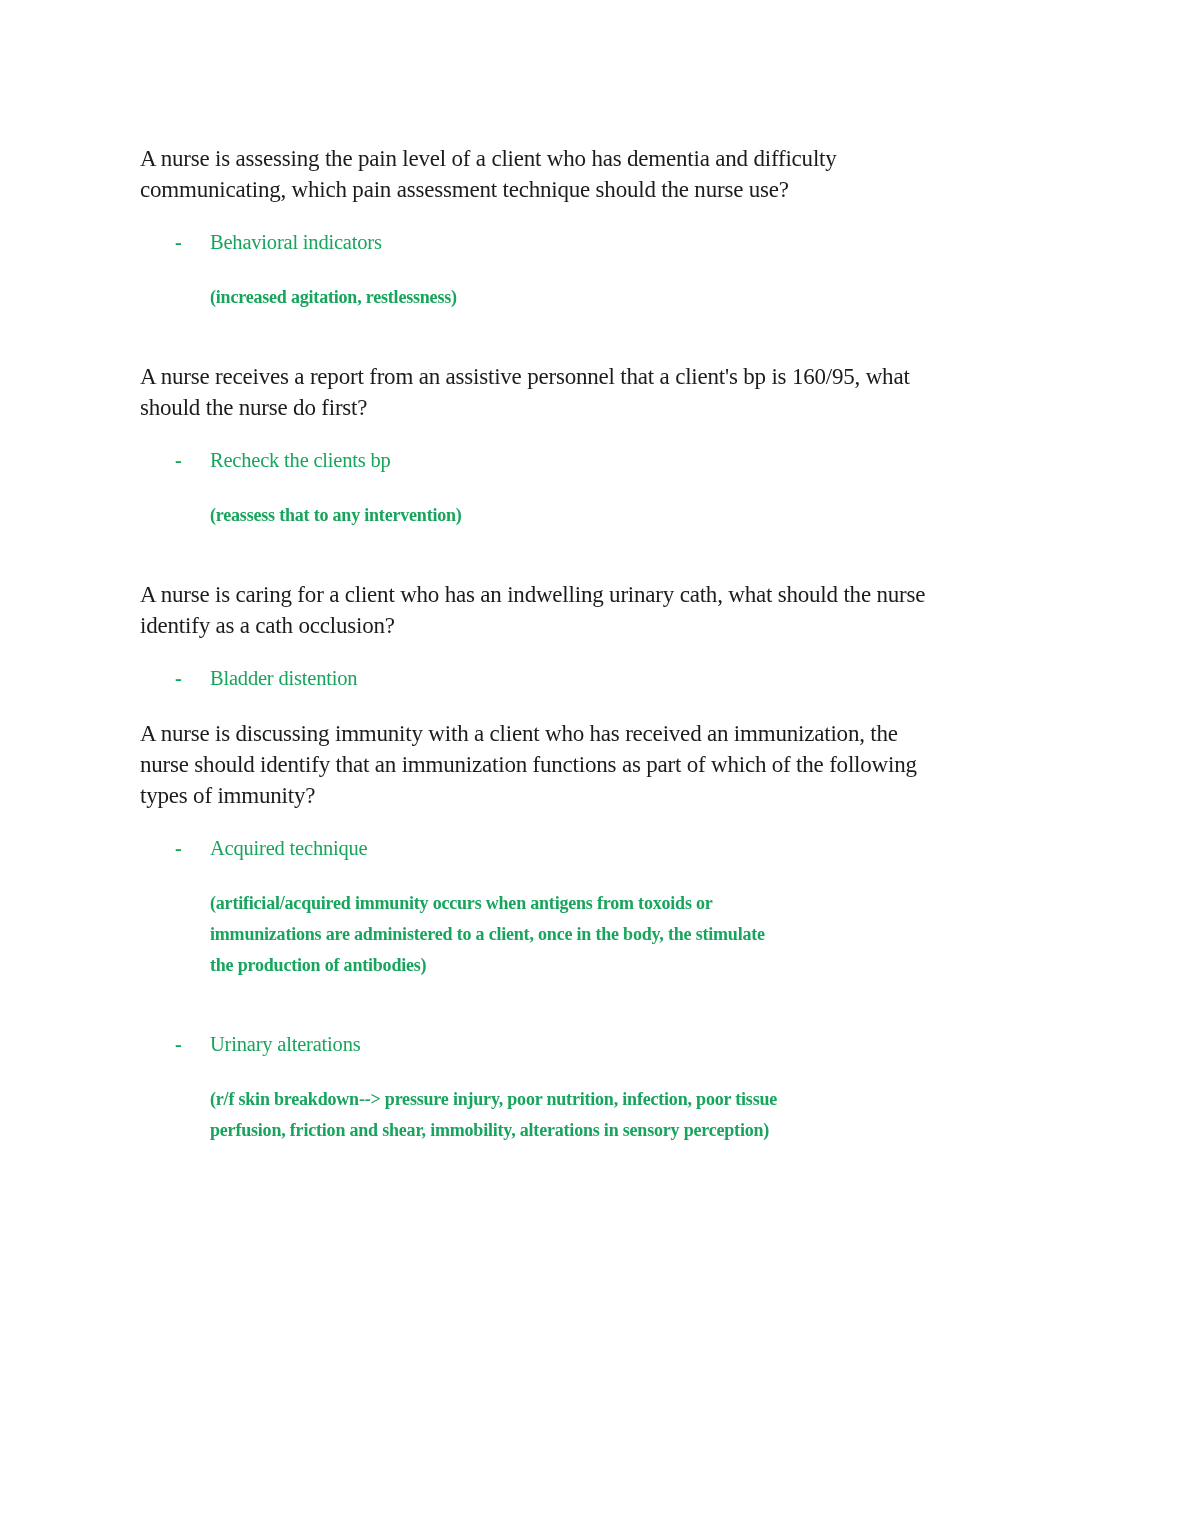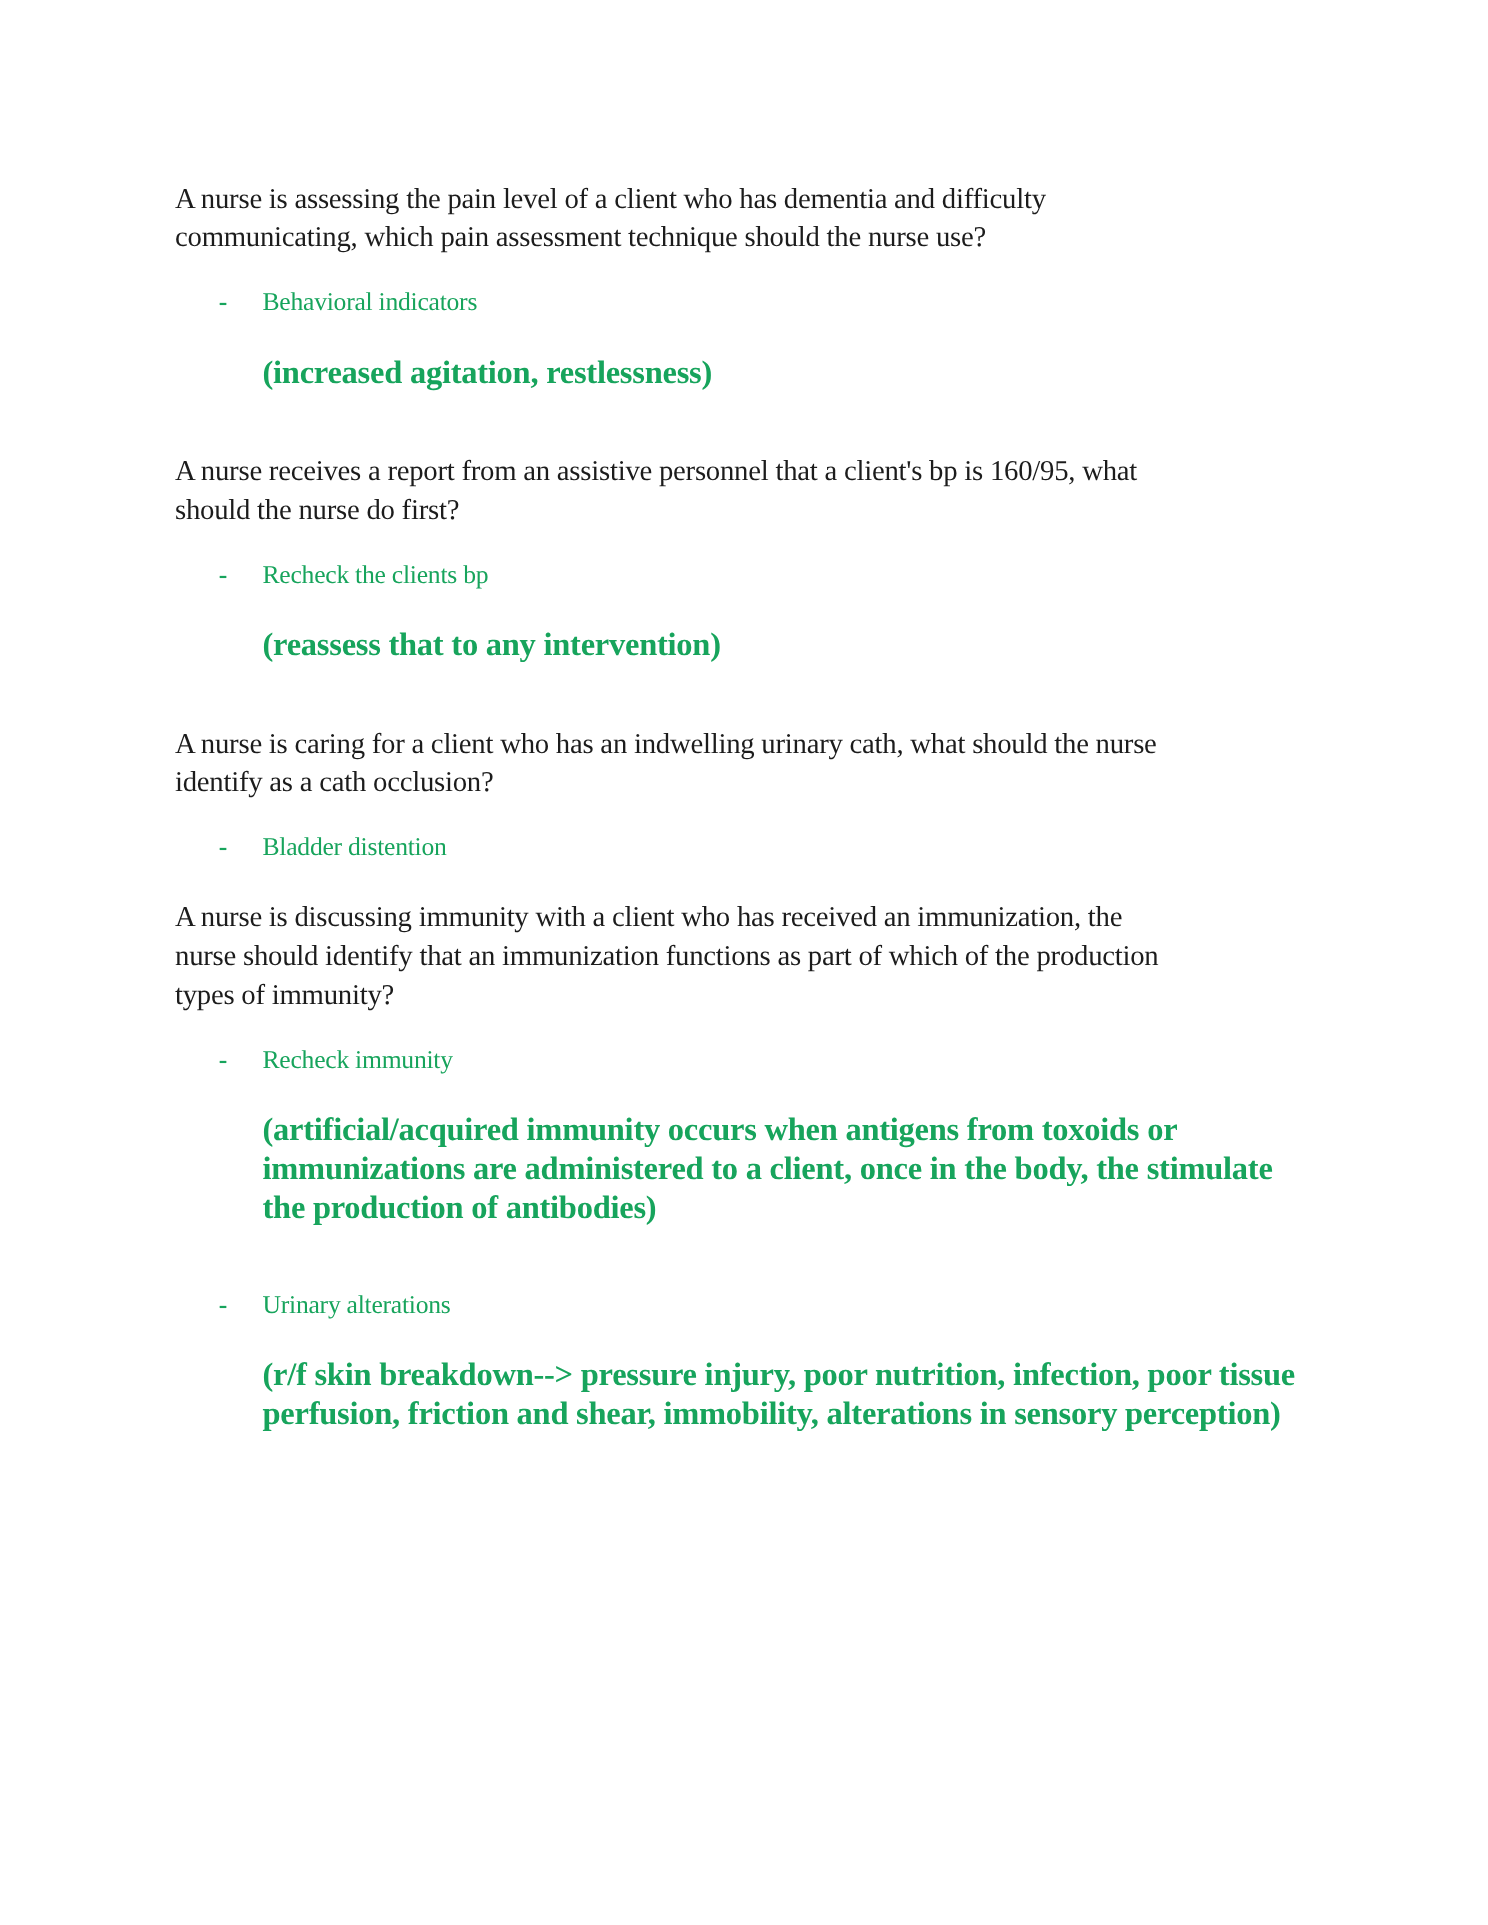--- a/index.html
+++ b/index.html
@@ -43,21 +43,21 @@
     color: #17a45c;
     font-weight: bold;
   }
   .answer-text {
     color: #17a45c;
     font-weight: normal;
     letter-spacing: -0.2px;
   }
   .explanation {
     margin: 0 0 48px 70px;
-    font-size: 26px;
+    font-size: 18px;
     line-height: 31px;
     color: #17a45c;
     font-weight: bold;
     letter-spacing: -0.2px;
     white-space: pre-line;
   }
 </style>
 </head>
 <body>
 
@@ -87,25 +87,25 @@
     <p class="question">A nurse is caring for a client who has an indwelling urinary cath, what should the nurse
 identify as a cath occlusion?</p>
     <div class="answer-row">
       <span class="answer-dash">-</span>
       <span class="answer-text">Bladder distention</span>
     </div>
   </div>
 
   <div class="qa-block">
     <p class="question">A nurse is discussing immunity with a client who has received an immunization, the
-nurse should identify that an immunization functions as part of which of the production
+nurse should identify that an immunization functions as part of which of the following
 types of immunity?</p>
     <div class="answer-row">
       <span class="answer-dash">-</span>
-      <span class="answer-text">Recheck immunity</span>
+      <span class="answer-text">Acquired technique</span>
     </div>
     <p class="explanation">(artificial/acquired immunity occurs when antigens from toxoids or
 immunizations are administered to a client, once in the body, the stimulate
 the production of antibodies)</p>
   </div>
 
   <div class="qa-block">
     <div class="answer-row">
       <span class="answer-dash">-</span>
       <span class="answer-text">Urinary alterations</span>

